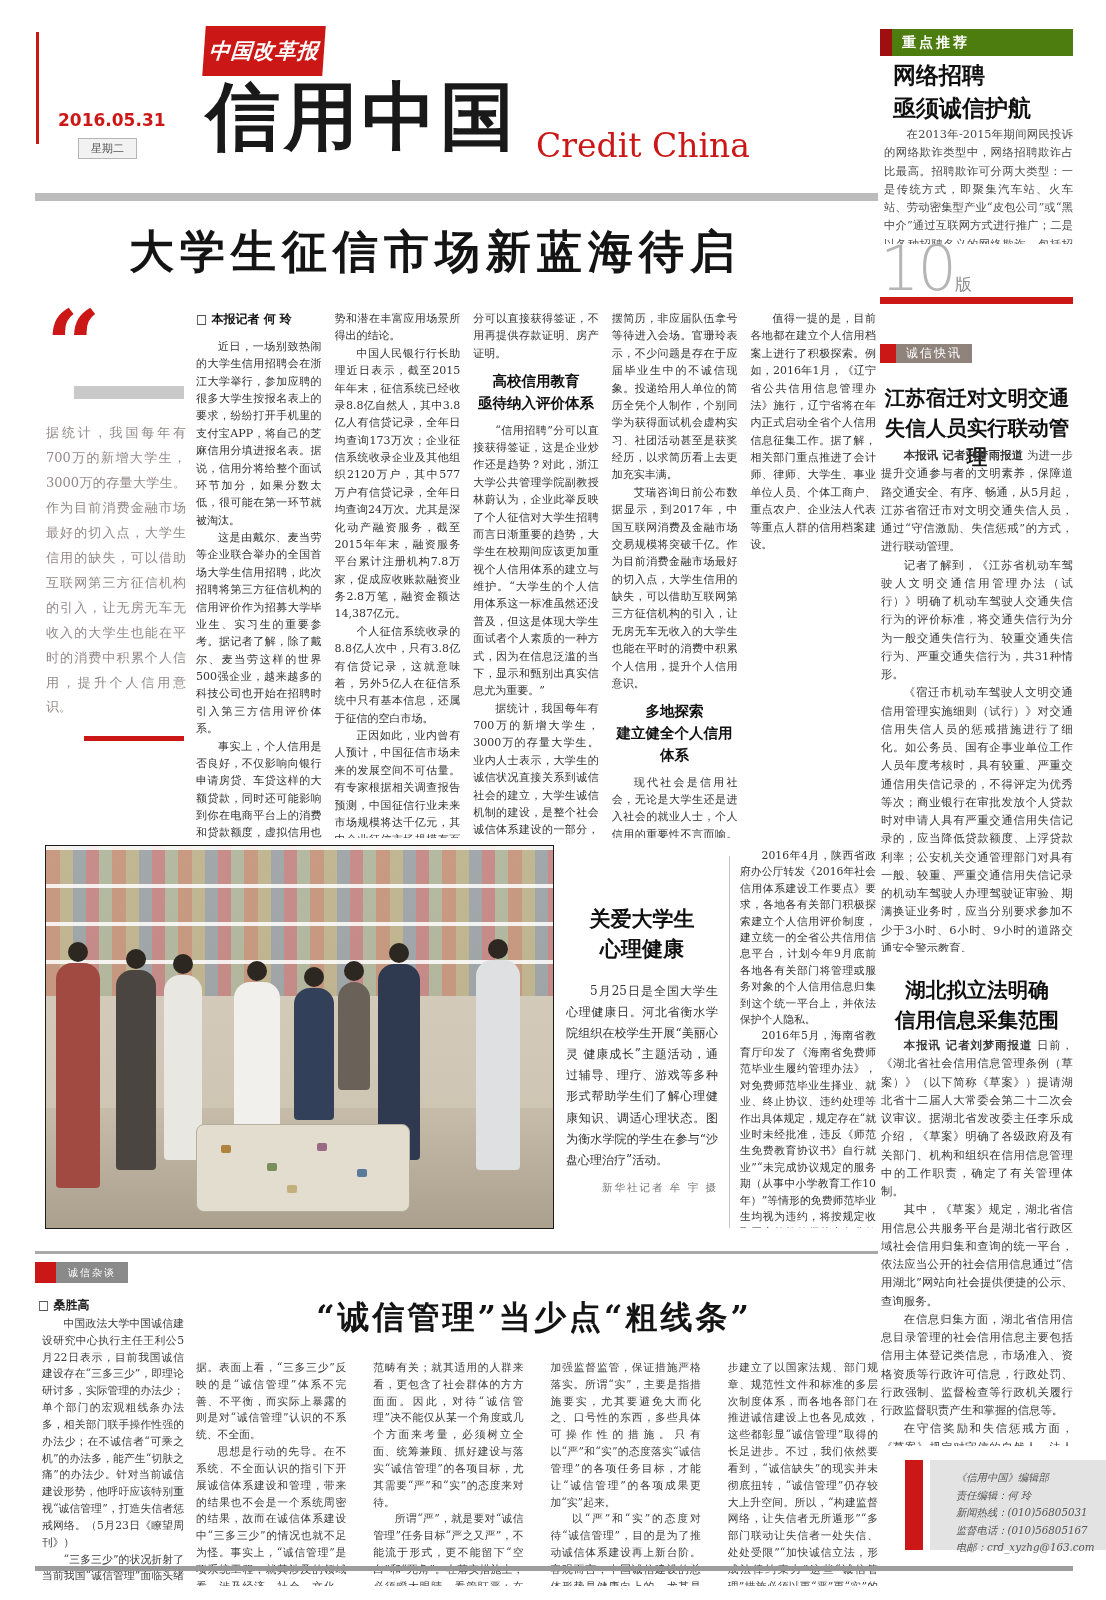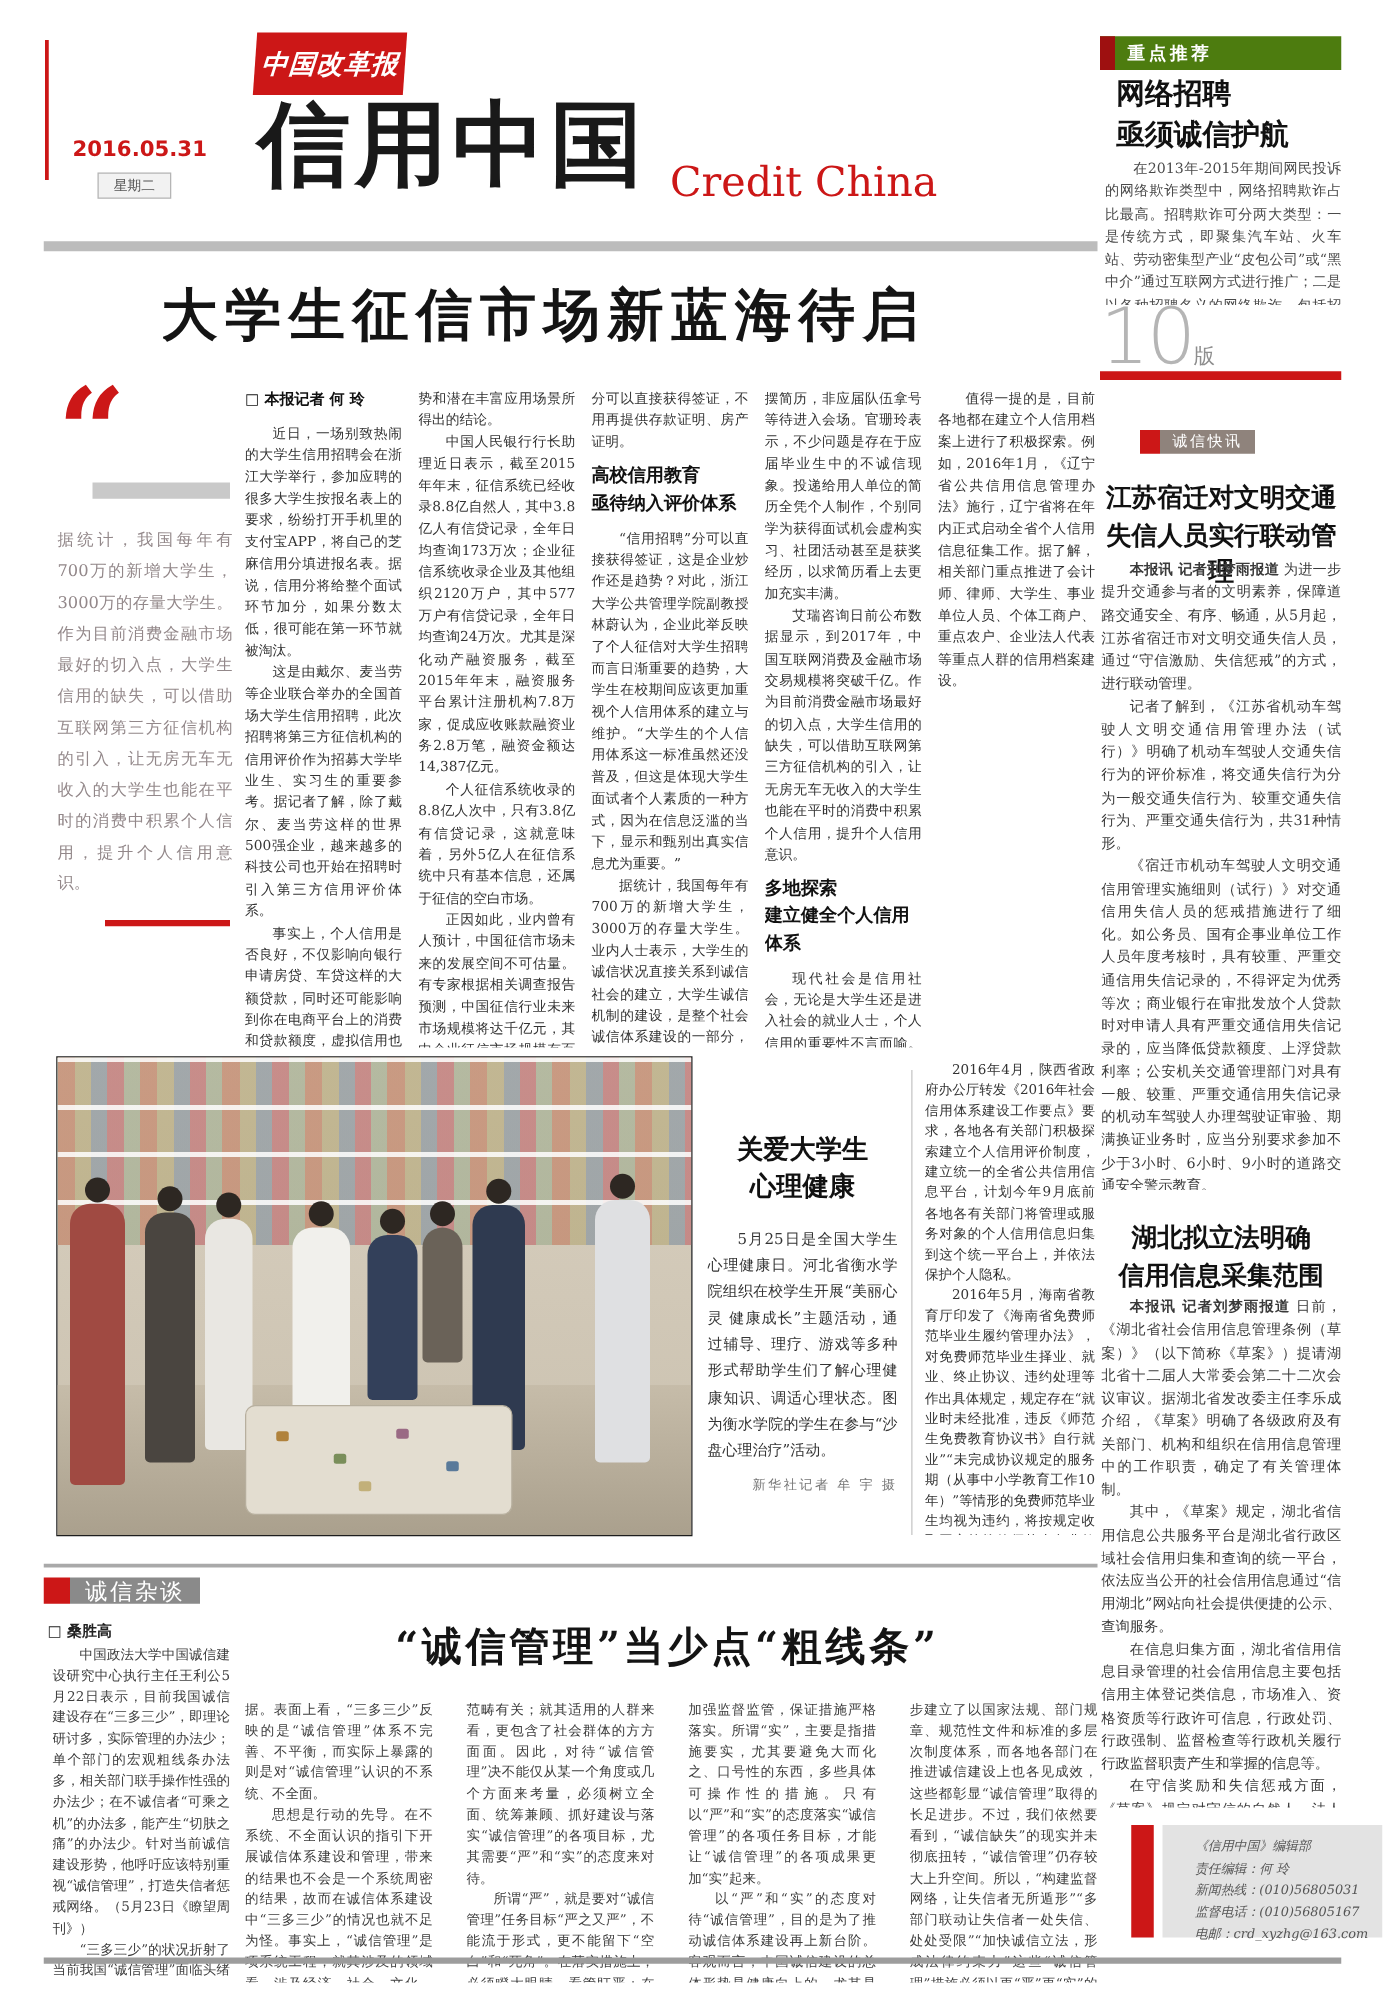--- a/index.html
+++ b/index.html
@@ -27,21 +27,21 @@
   .quote-mark{font-size:95px;line-height:.75;color:#cc1717;font-weight:bold;height:72px;}
   .quote-gbar{width:110px;height:13px;background:#c9c9c9;margin:4px 0 22px 28px;}
   .quote-text{font-size:13px;line-height:1.92;color:#93888a;text-align:justify;}
   .quote-rbar{width:100px;height:5px;background:#cc1717;margin:16px 0 0 38px;}
 
   .cols{left:196px;top:310px;width:680px;height:528px;display:flex;gap:13px;}
   .col{flex:1;overflow:hidden;font-size:11px;line-height:1.58;color:#333;}
   .byline{font-weight:bold;font-size:12px;margin-bottom:9px;color:#111;}
   .para{margin:0;text-indent:2em;text-align:justify;}
   .para.pc{text-indent:0;}
-  .subhead{font-weight:900;font-size:14.5px;text-align:left;line-height:1.5;margin:8px 0;
+  .subhead{font-weight:900;font-size:14.5px;text-align:center;line-height:1.5;margin:8px 0;
            color:#111;white-space:pre-line;}
 
   
   .photo{left:45px;top:845px;width:507px;height:382px;border:1px solid #1c1c1c;overflow:hidden;
          background:linear-gradient(#d9d0c0,#c9c0ae);}
   .ph-shelf{position:absolute;left:0;top:0;width:100%;height:150px;
     background:
       repeating-linear-gradient(180deg,rgba(255,255,255,.85) 0 4px,rgba(255,255,255,0) 4px 38px),
       repeating-linear-gradient(90deg,rgba(193,116,88,.55) 0 14px,rgba(180,168,118,.55) 14px 27px,
         rgba(122,141,161,.55) 27px 40px,rgba(190,92,102,.55) 40px 53px,rgba(150,170,140,.5) 53px 66px),
@@ -60,21 +60,21 @@
   .kx-body{font-size:12px;line-height:1.76;text-align:justify;margin-top:16px;color:#333;}
   .kx-credit{font-size:10.5px;color:#777;text-align:right;margin-top:10px;letter-spacing:2px;}
   .vdiv{left:729px;top:856px;width:1px;height:372px;background:#c5c5c5;}
   .col6{left:740px;top:848px;width:136px;height:380px;overflow:hidden;
         font-size:10.8px;line-height:1.52;color:#333;}
 
   
   .erule{left:35px;top:1251px;width:843px;height:3px;background:#a9a9a9;}
   .elabel{left:35px;top:1262px;display:flex;align-items:stretch;height:21px;}
   .elabel .sq{width:21px;background:#cc1717;}
-  .elabel .bx{background:#8a8a8a;color:#fff;font-size:18px;display:flex;align-items:center;
+  .elabel .bx{background:#8a8a8a;color:#fff;font-size:10px;display:flex;align-items:center;
               padding:0 12px;letter-spacing:2px;}
   .eauthor{left:38px;top:1297px;font-size:12px;font-weight:600;color:#222;}
   .ehead{left:190px;top:1296px;width:688px;text-align:center;font-size:32px;font-weight:900;
          letter-spacing:3px;color:#141414;}
   .essay-font{font-size:10.8px;line-height:1.56;color:#3c3c3c;}
   .ecol1{left:42px;top:1316px;width:142px;height:270px;overflow:hidden;}
   .erow{left:196px;top:1360px;width:682px;height:226px;display:flex;gap:27px;}
   .ecol{flex:1;overflow:hidden;}
 
   .brule{left:35px;top:1566px;width:1038px;height:5px;background:#9d9d9d;}
@@ -84,21 +84,21 @@
              display:flex;align-items:center;font-weight:bold;font-size:14px;letter-spacing:3px;}
   .sb-banner .dk{width:12px;height:100%;background:#9e1010;margin-right:10px;}
   .f-title{left:893px;top:58px;width:180px;font-size:23px;font-weight:900;line-height:1.45;color:#111;}
   .f-body{left:884px;top:126px;width:189px;height:118px;overflow:hidden;
           font-size:11.3px;line-height:1.62;color:#4a4a4a;}
   .pageno{left:880px;top:232px;width:193px;}
   .pageno .n{font-size:62px;color:#b5b5b5;font-weight:200;letter-spacing:-2px;
              font-family:"DejaVu Sans","Liberation Sans",sans-serif;}
   .pageno .s{font-size:17px;color:#8e8e8e;}
   .sb-redrule{left:880px;top:297px;width:193px;height:7px;background:#cc1717;}
-  .sb-label2{left:912px;top:344px;display:flex;height:19px;font-family:Liberation Mono, monospace;}
+  .sb-label2{left:880px;top:344px;display:flex;height:19px;font-family:Liberation Mono, monospace;}
   .sb-label2 .sq{width:16px;background:#cc1717;}
   .sb-label2 .bx{background:#8f837c;color:#fff;font-size:12px;display:flex;align-items:center;
                  padding:0 10px;letter-spacing:2px;}
   .n-title{width:190px;text-align:center;font-weight:900;font-size:20.5px;line-height:1.45;color:#111;}
   .n1-title{left:882px;top:384px;}
   .n2-title{left:882px;top:976px;}
   .n-body{left:881px;top:0;width:192px;overflow:hidden;font-size:11.4px;line-height:1.6;color:#3a3a3a;}
   .n1-body{top:446px;height:506px;}
   .n2-body{top:1036px;height:410px;}
   .lead{font-weight:bold;}

